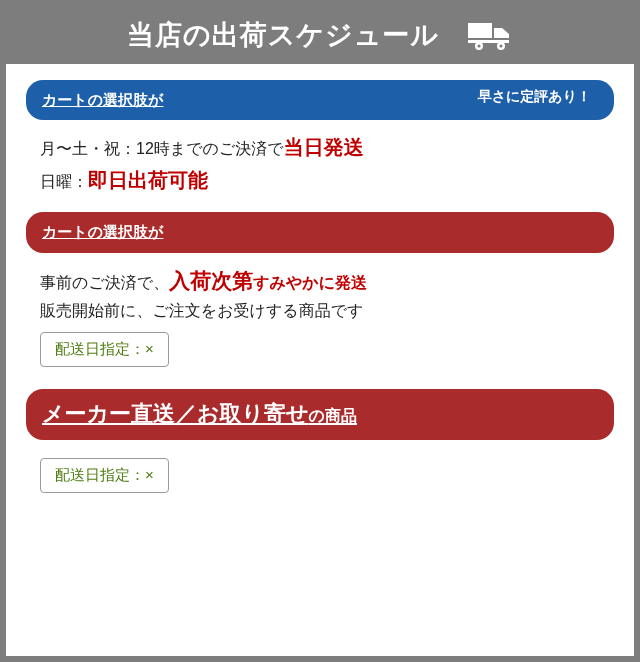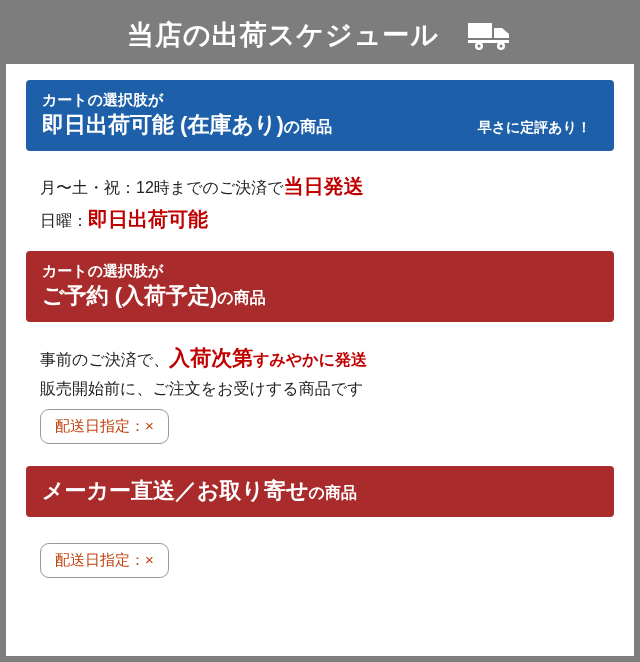--- a/index.html
+++ b/index.html
@@ -41,25 +41,26 @@
   .truck-icon {
     display: inline-block;
     line-height: 0;
   }
   .content {
     padding: 16px 20px 10px 20px;
     box-sizing: border-box;
   }
   
   .banner {
-    border-radius: 4px;
+    border-radius: 17px;
     color: #ffffff;
     box-sizing: border-box;
     padding: 10px 16px;
     position: relative;
+    text-decoration: underline;
   }
   .banner.blue { background: #1d5fa8; }
   .banner.red  { background: #a92b2b; }
   .banner-small {
     font-size: 15px;
     font-weight: bold;
     line-height: 1.35;
   }
   .banner-big {
     font-size: 22px;
@@ -83,21 +84,20 @@
     align-items: flex-start;
     min-height: 42px;
   }
   .banner.single-line .banner-big {
     font-size: 22px;
   }
 
   
   .textblock {
     padding: 12px 12px 6px 14px;
-    margin-top: 8px;
   }
   .line {
     font-size: 16px;
     line-height: 1.55;
     margin-bottom: 2px;
     white-space: nowrap;
   }
   .em-red {
     color: #c00000;
     font-weight: bold;
@@ -109,24 +109,24 @@
     font-size: 21px;
   }
   .em-red-sm {
     color: #c00000;
     font-weight: bold;
     font-size: 16px;
   }
   .tag {
     display: inline-block;
     border: 1px solid #9a9a9a;
-    border-radius: 9px;
+    border-radius: 4px;
     padding: 7px 14px;
     font-size: 15px;
-    color: #c2410c;
+    color: #4d7c0f;
     margin: 6px 0 4px 0;
     background: #ffffff;
   }
   .spacer-8 { height: 8px; }
   .spacer-12 { height: 12px; }
 </style>
 </head>
 <body>
 
 <div class="page">
@@ -143,42 +143,36 @@
         <circle cx="12" cy="27" r="1.6" fill="#7d7d7d"></circle>
         <circle cx="34" cy="27" r="1.6" fill="#7d7d7d"></circle>
       </svg>
     </span>
   </div>
 
   <div class="content">
 
     <div class="banner blue">
       <div class="banner-small">カートの選択肢が</div>
-      <div class="banner-big">
-        <span>即日出荷可能 (在庫あり)</span><span class="small-suffix">の商品</span>
-      </div>
       <div class="banner-note">早さに定評あり！</div>
     </div>
 
     <div class="textblock">
       <div class="line">
         <span>月〜土・祝：12時までのご決済で</span><span class="em-red">当日発送</span>
       </div>
       <div class="line">
         <span>日曜：</span><span class="em-red">即日出荷可能</span>
       </div>
     </div>
 
     <div class="spacer-8"></div>
 
     <div class="banner red">
       <div class="banner-small">カートの選択肢が</div>
-      <div class="banner-big">
-        <span>ご予約 (入荷予定)</span><span class="small-suffix">の商品</span>
-      </div>
     </div>
 
     <div class="textblock">
       <div class="line">
         <span>事前のご決済で、</span><span class="em-red-lg">入荷次第</span><span class="em-red-sm">すみやかに発送</span>
       </div>
       <div class="line">
         <span>販売開始前に、ご注文をお受けする商品です</span>
       </div>
       <div class="tag">配送日指定：×</div>

